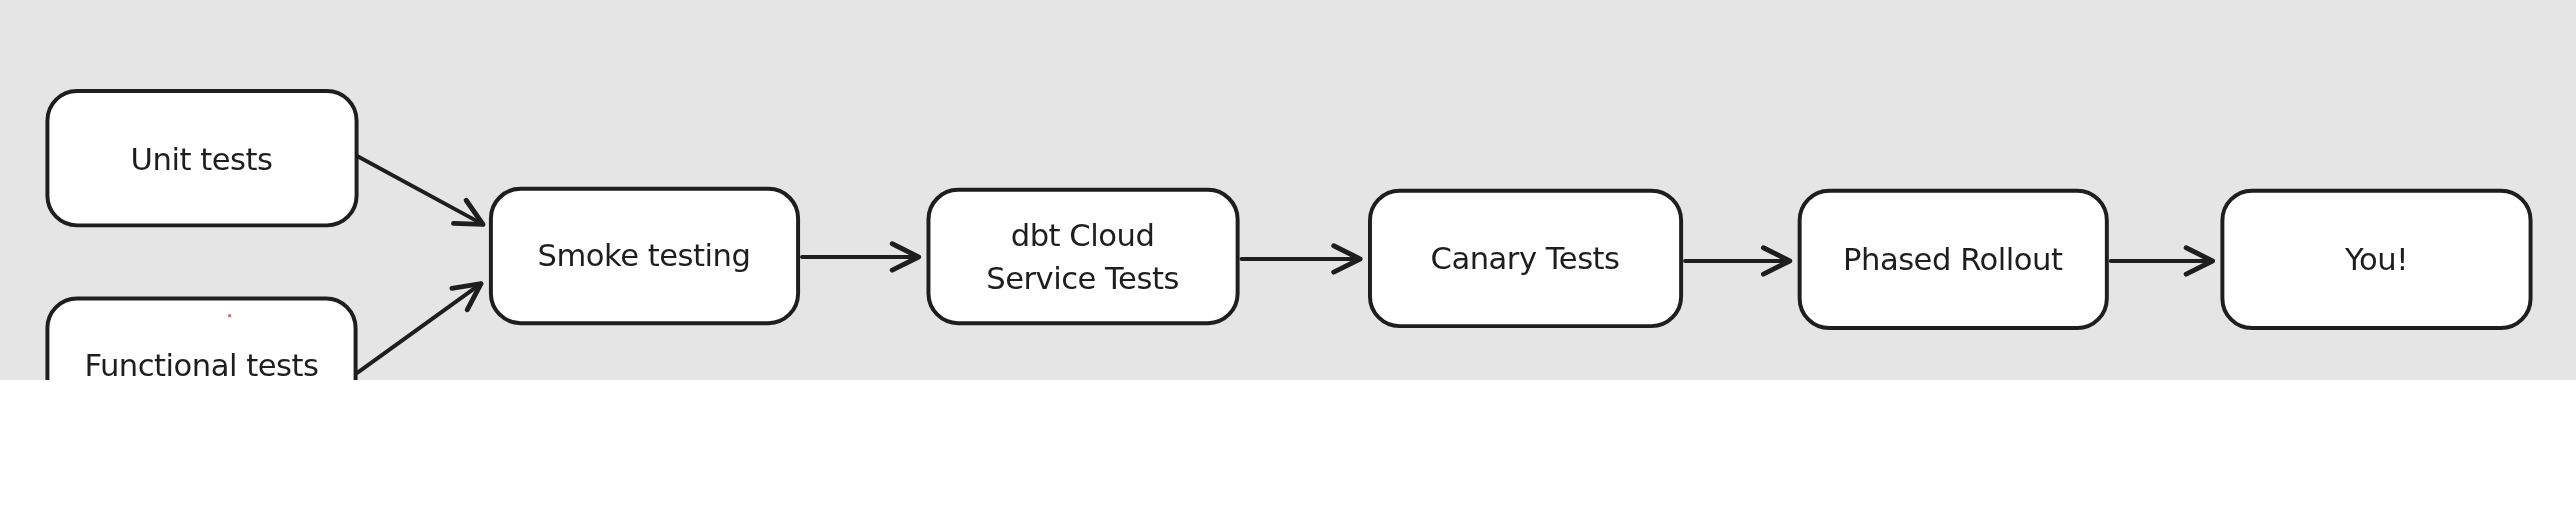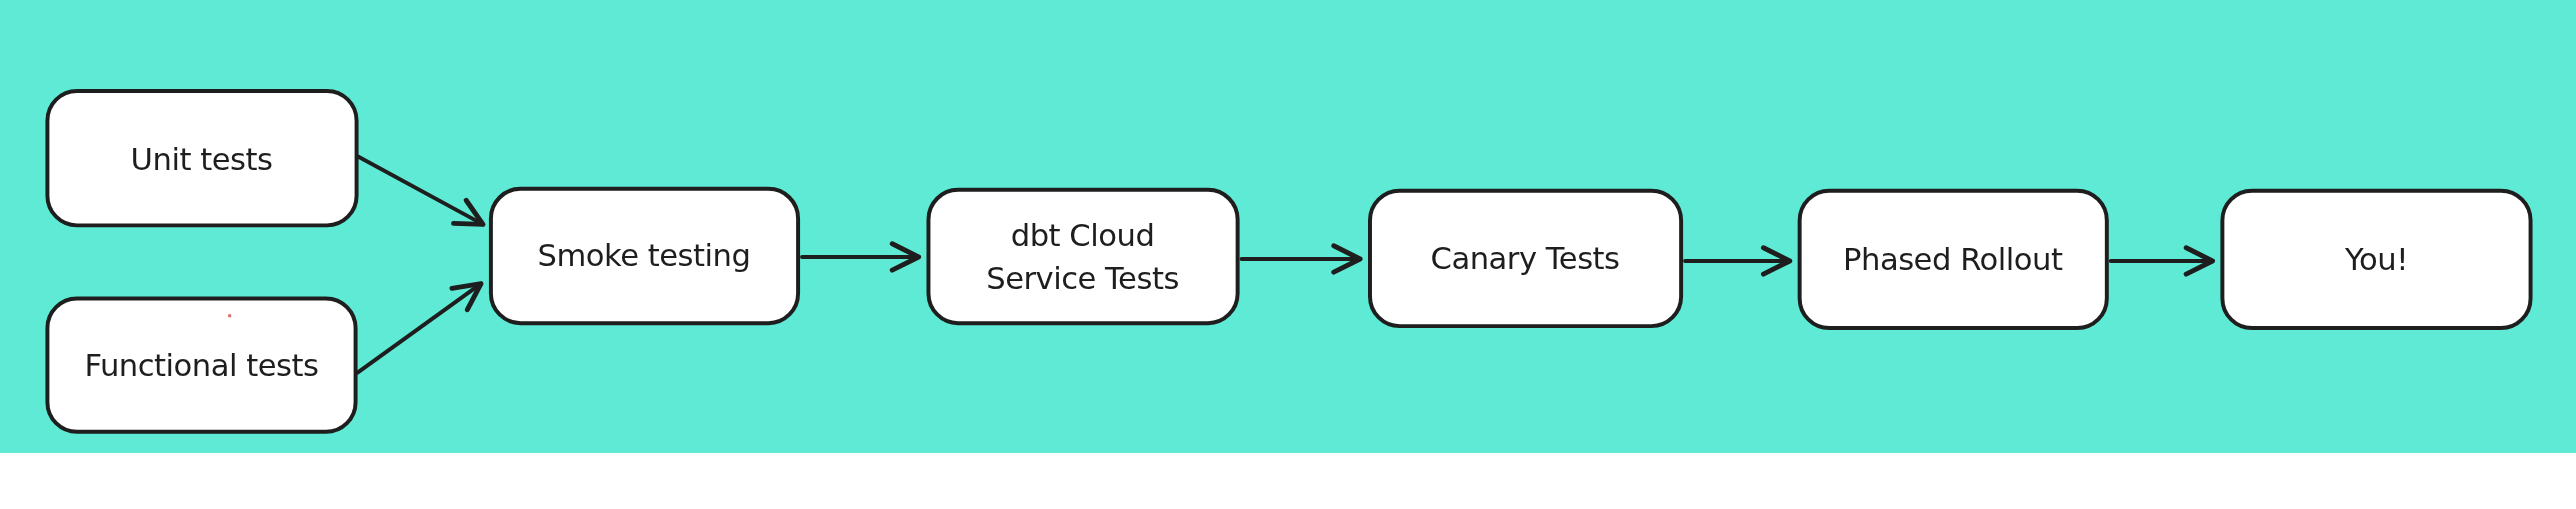--- a/index.html
+++ b/index.html
@@ -3,22 +3,22 @@
 <meta charset="utf-8">
 <style>
   html, body {
     margin: 0;
     padding: 0;
     background: #ffffff;
   }
   .canvas {
     position: relative;
     width: 2576px;
-    height: 453px;
-    background: #5eead4;
+    height: 380px;
+    background: #e5e5e5;
     overflow: hidden;
   }
   svg { display: block; }
   .node-box {
     fill: #ffffff;
     stroke: #1e1e1e;
     stroke-width: 4;
   }
   .node-label {
     font-family: "DejaVu Sans", "Liberation Sans", sans-serif;

